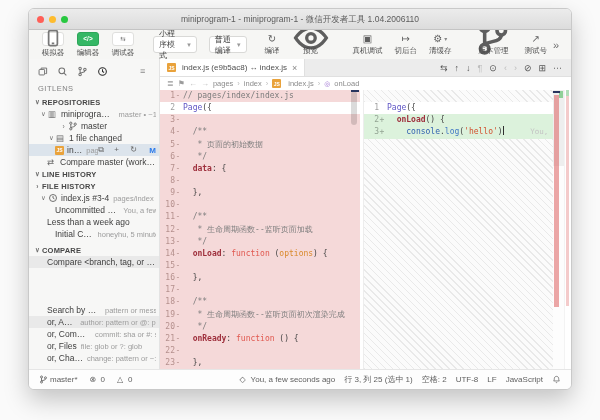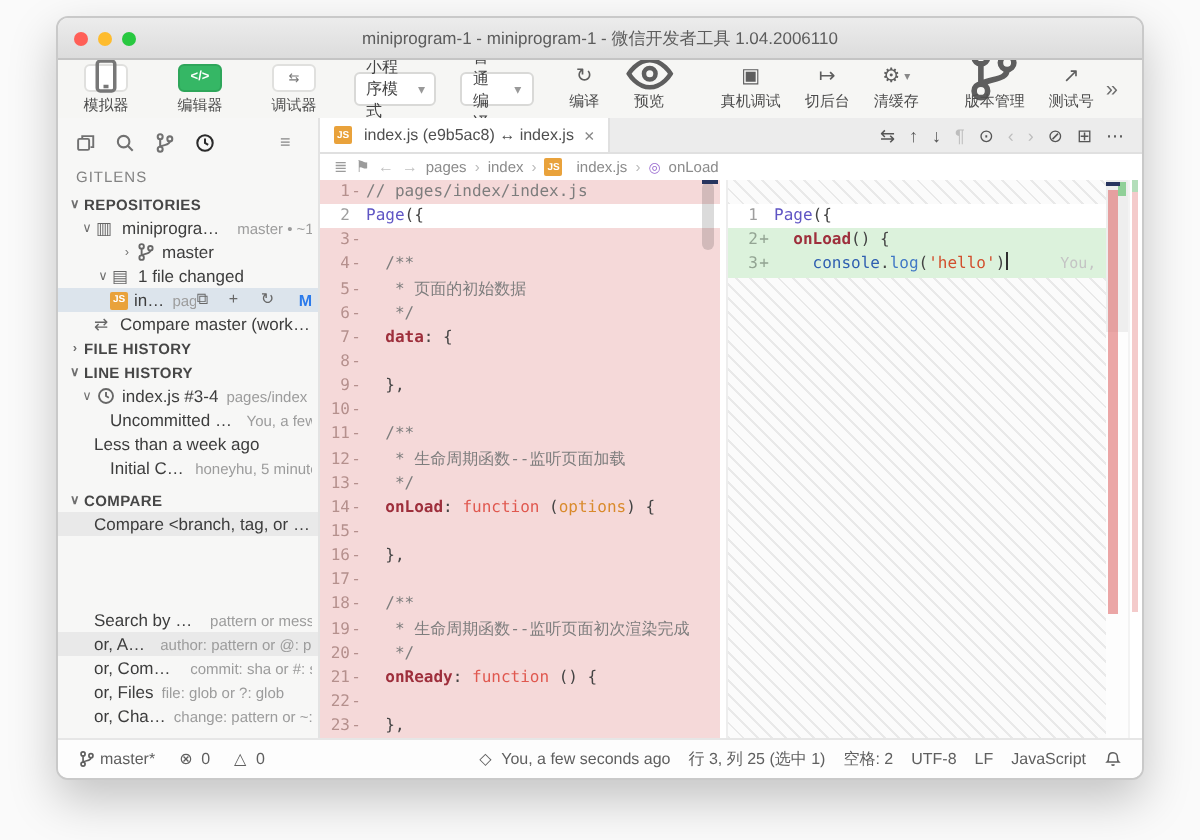--- a/index.html
+++ b/index.html
@@ -6,21 +6,21 @@
   body{width:600px;height:420px;background:#fafafa;font-family:"Liberation Sans",sans-serif;overflow:hidden;position:relative;-webkit-font-smoothing:antialiased;}
   .window{position:absolute;left:28px;top:8px;width:544px;height:382px;background:#fff;border:1px solid #c9c9c9;border-radius:6px;box-shadow:0 10px 24px rgba(0,0,0,.22);overflow:hidden;box-sizing:border-box;}
   
   .titlebar{height:20px;background:linear-gradient(#ececec,#dcdcdc);border-bottom:1px solid #c4c4c4;position:relative;display:flex;align-items:center;}
   .lights{display:flex;gap:5px;margin-left:8px;}
   .light{width:7px;height:7px;border-radius:50%;}
   .light.r{background:#ff5f57;}.light.y{background:#febc2e;}.light.g{background:#28c840;}
   .wtitle{position:absolute;left:0;right:0;text-align:center;font-size:8.5px;color:#5c5c5c;line-height:20px;pointer-events:none;}
   
   .toolbar{height:30px;background:#f6f6f4;border-bottom:1px solid #e2e2e0;display:flex;align-items:center;padding:0 10px;box-sizing:border-box;}
-  .mode-group{display:flex;gap:19px;margin-right:16px;}
+  .mode-group{display:flex;gap:7px;margin-right:16px;}
   .mode{display:flex;flex-direction:column;align-items:center;width:28px;cursor:default;}
   .mode-ic{width:20px;height:12px;border-radius:3px;background:#fff;border:1px solid #e0e0de;font-size:6.5px;display:flex;align-items:center;justify-content:center;color:#777;}
   .mode.active .mode-ic{background:#35b765;border-color:#2ea65a;color:#fff;font-weight:bold;}
   .mode-lb{font-size:7.5px;color:#4d4d4d;margin-top:2px;white-space:nowrap;}
   .select{height:15px;border:1px solid #d9d9d7;border-radius:3px;background:#fff;font-size:8px;color:#444;display:flex;align-items:center;justify-content:space-between;padding:0 5px;margin-right:12px;}
   .select .caret{color:#999;font-size:7px;margin-left:6px;}
   .tb-act{display:flex;flex-direction:column;align-items:center;margin:0 6px;cursor:default;}
   .tb-act.gap{margin-left:17px;}
   .tb-ic{height:12px;font-size:10px;line-height:12px;color:#5e5e5e;display:flex;align-items:center;gap:2px;}
   .tb-ic .caret{font-size:6px;color:#888;}
@@ -276,26 +276,26 @@
               <span class="ic">+</span>
               <span class="ic">↻</span>
               <span class="badge-m">M</span>
             </span>
           </div>
           <div class="sb-row" style="padding-left: 18px;">
             <span class="ic">⇄</span>
             <span class="lbl">Compare master (working) with &lt;...</span>
           </div>
           <div class="sb-h">
+            <span class="arrow">∨</span>
+            <span class="lbl">LINE HISTORY</span>
+          </div>
+          <div class="sb-h">
             <span class="arrow">›</span>
             <span class="lbl">FILE HISTORY</span>
-          </div>
-          <div class="sb-h">
-            <span class="arrow">∨</span>
-            <span class="lbl">LINE HISTORY</span>
           </div>
           <div class="sb-row" style="padding-left: 10px;">
             <span class="arrow">∨</span>
             <span class="ic">
               <svg viewBox="0 0 16 16" fill="none" stroke="currentColor" stroke-width="1.5">
                 <circle cx="8" cy="8" r="5.6"></circle>
                 <path d="M8 4.8V8l2.3 1.4"></path>
               </svg>
             </span>
             <span class="lbl">index.js #3-4</span>

